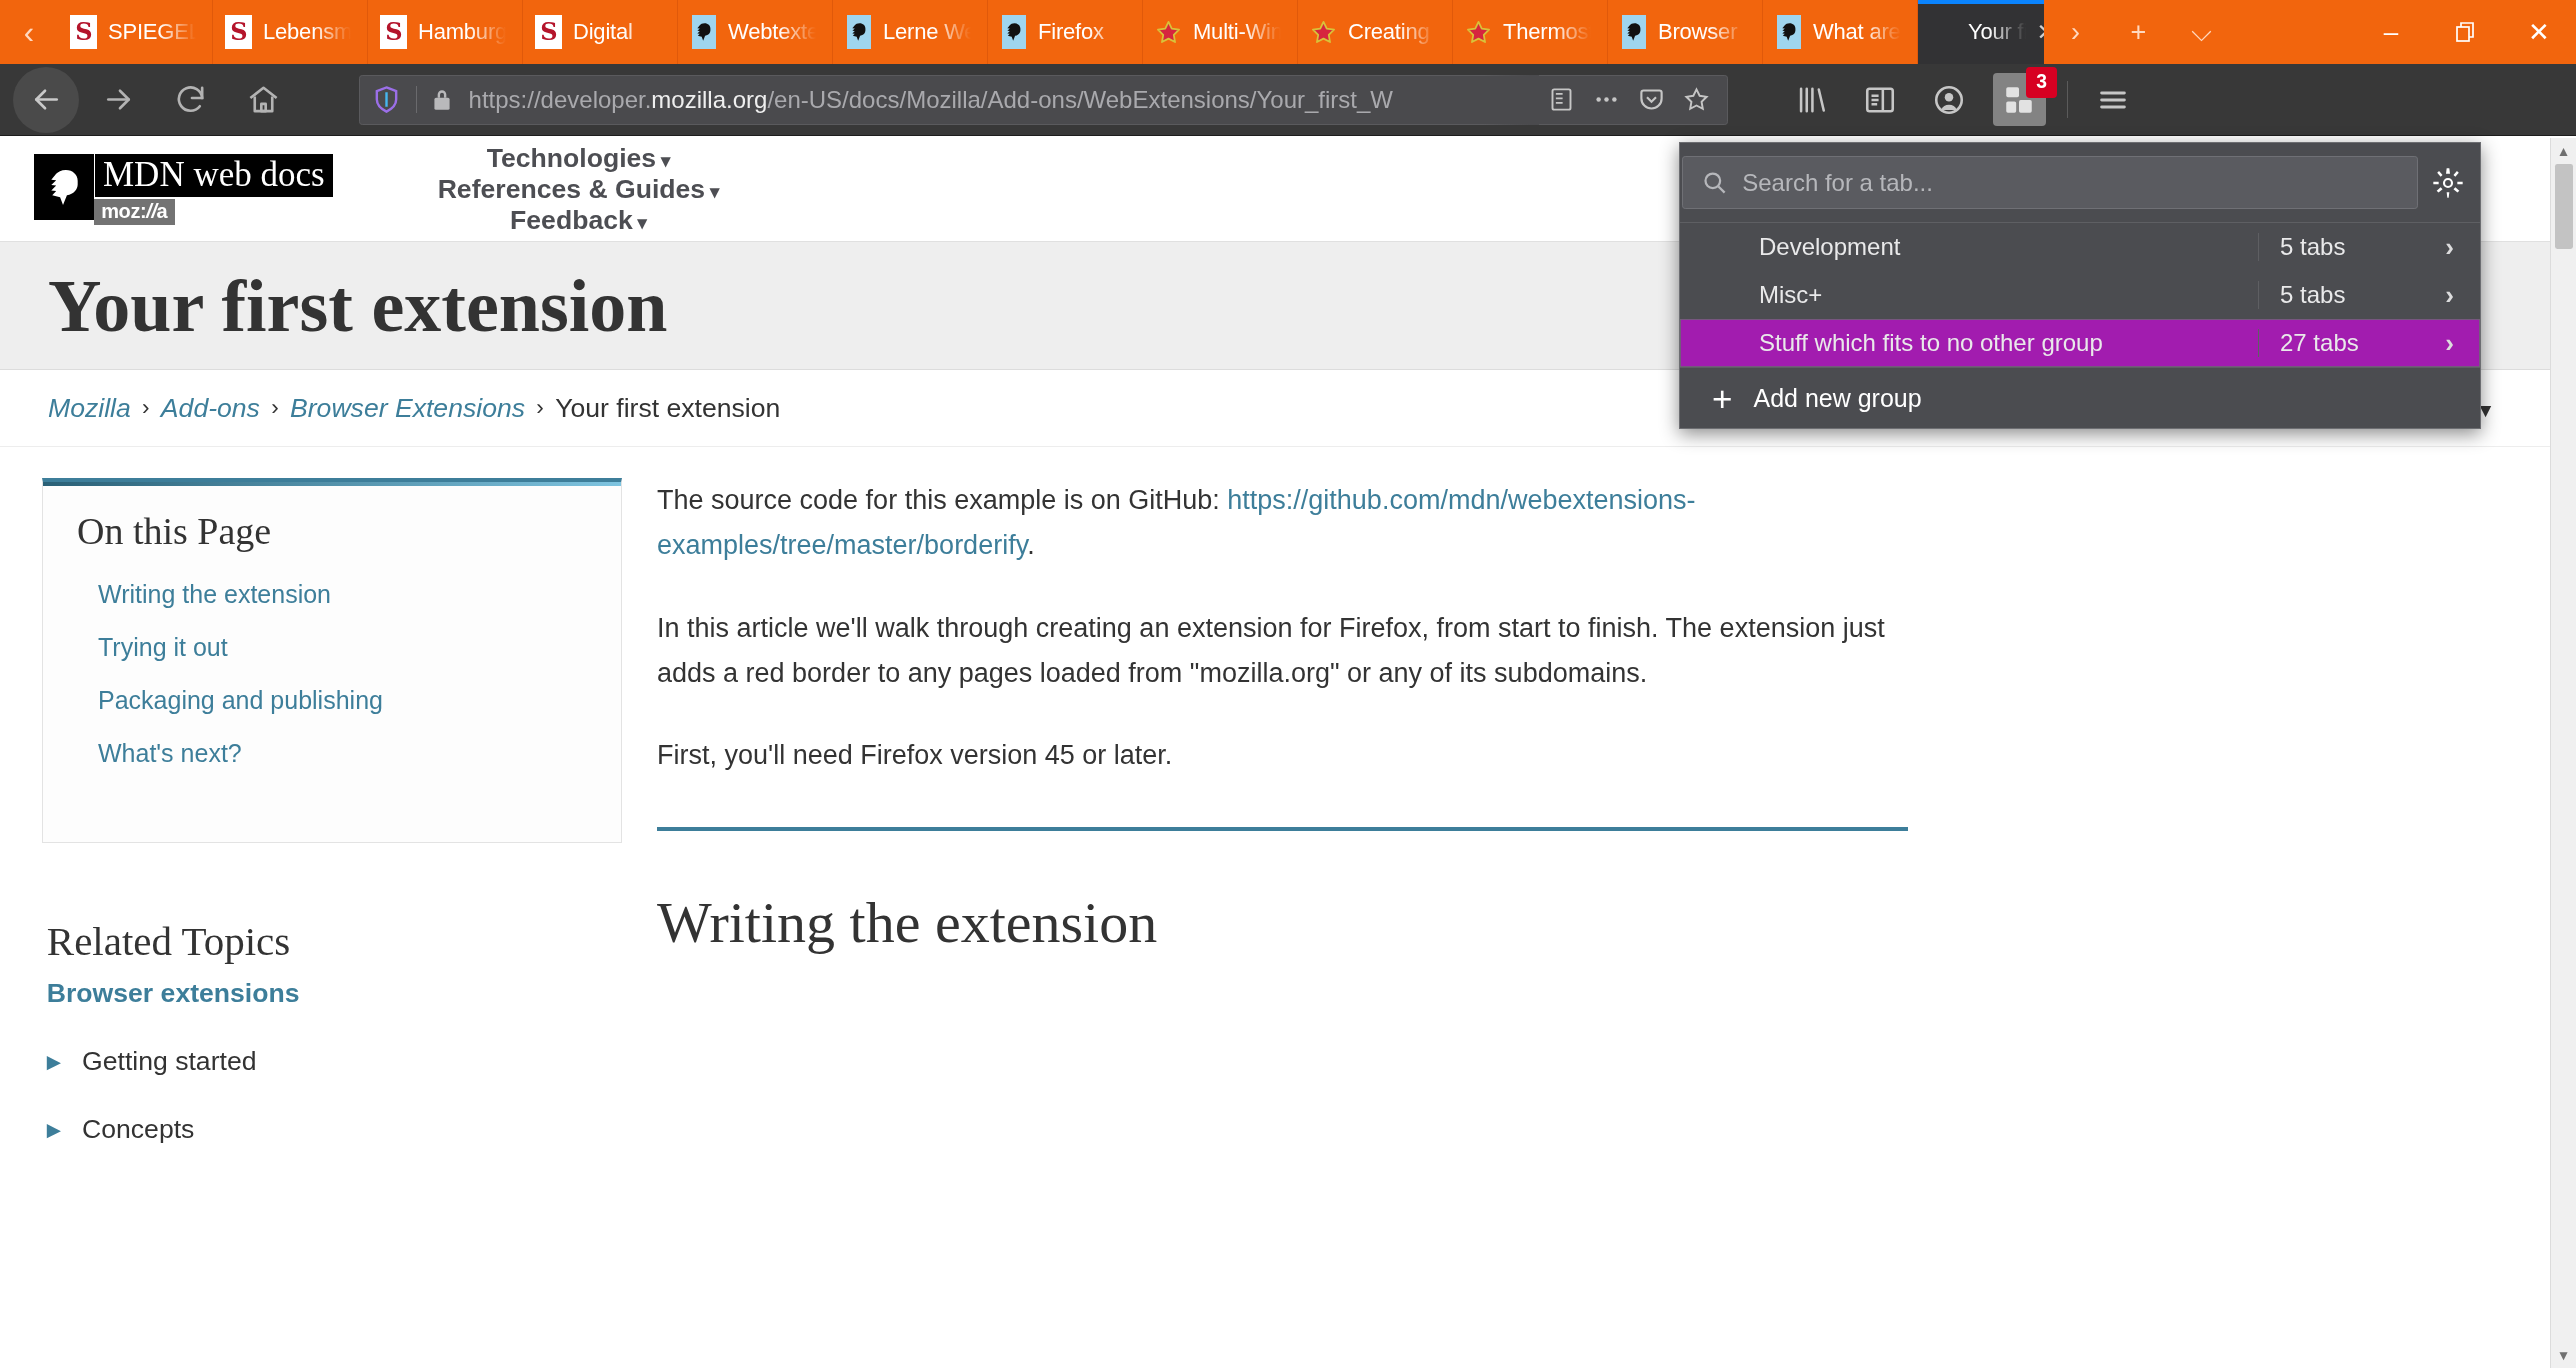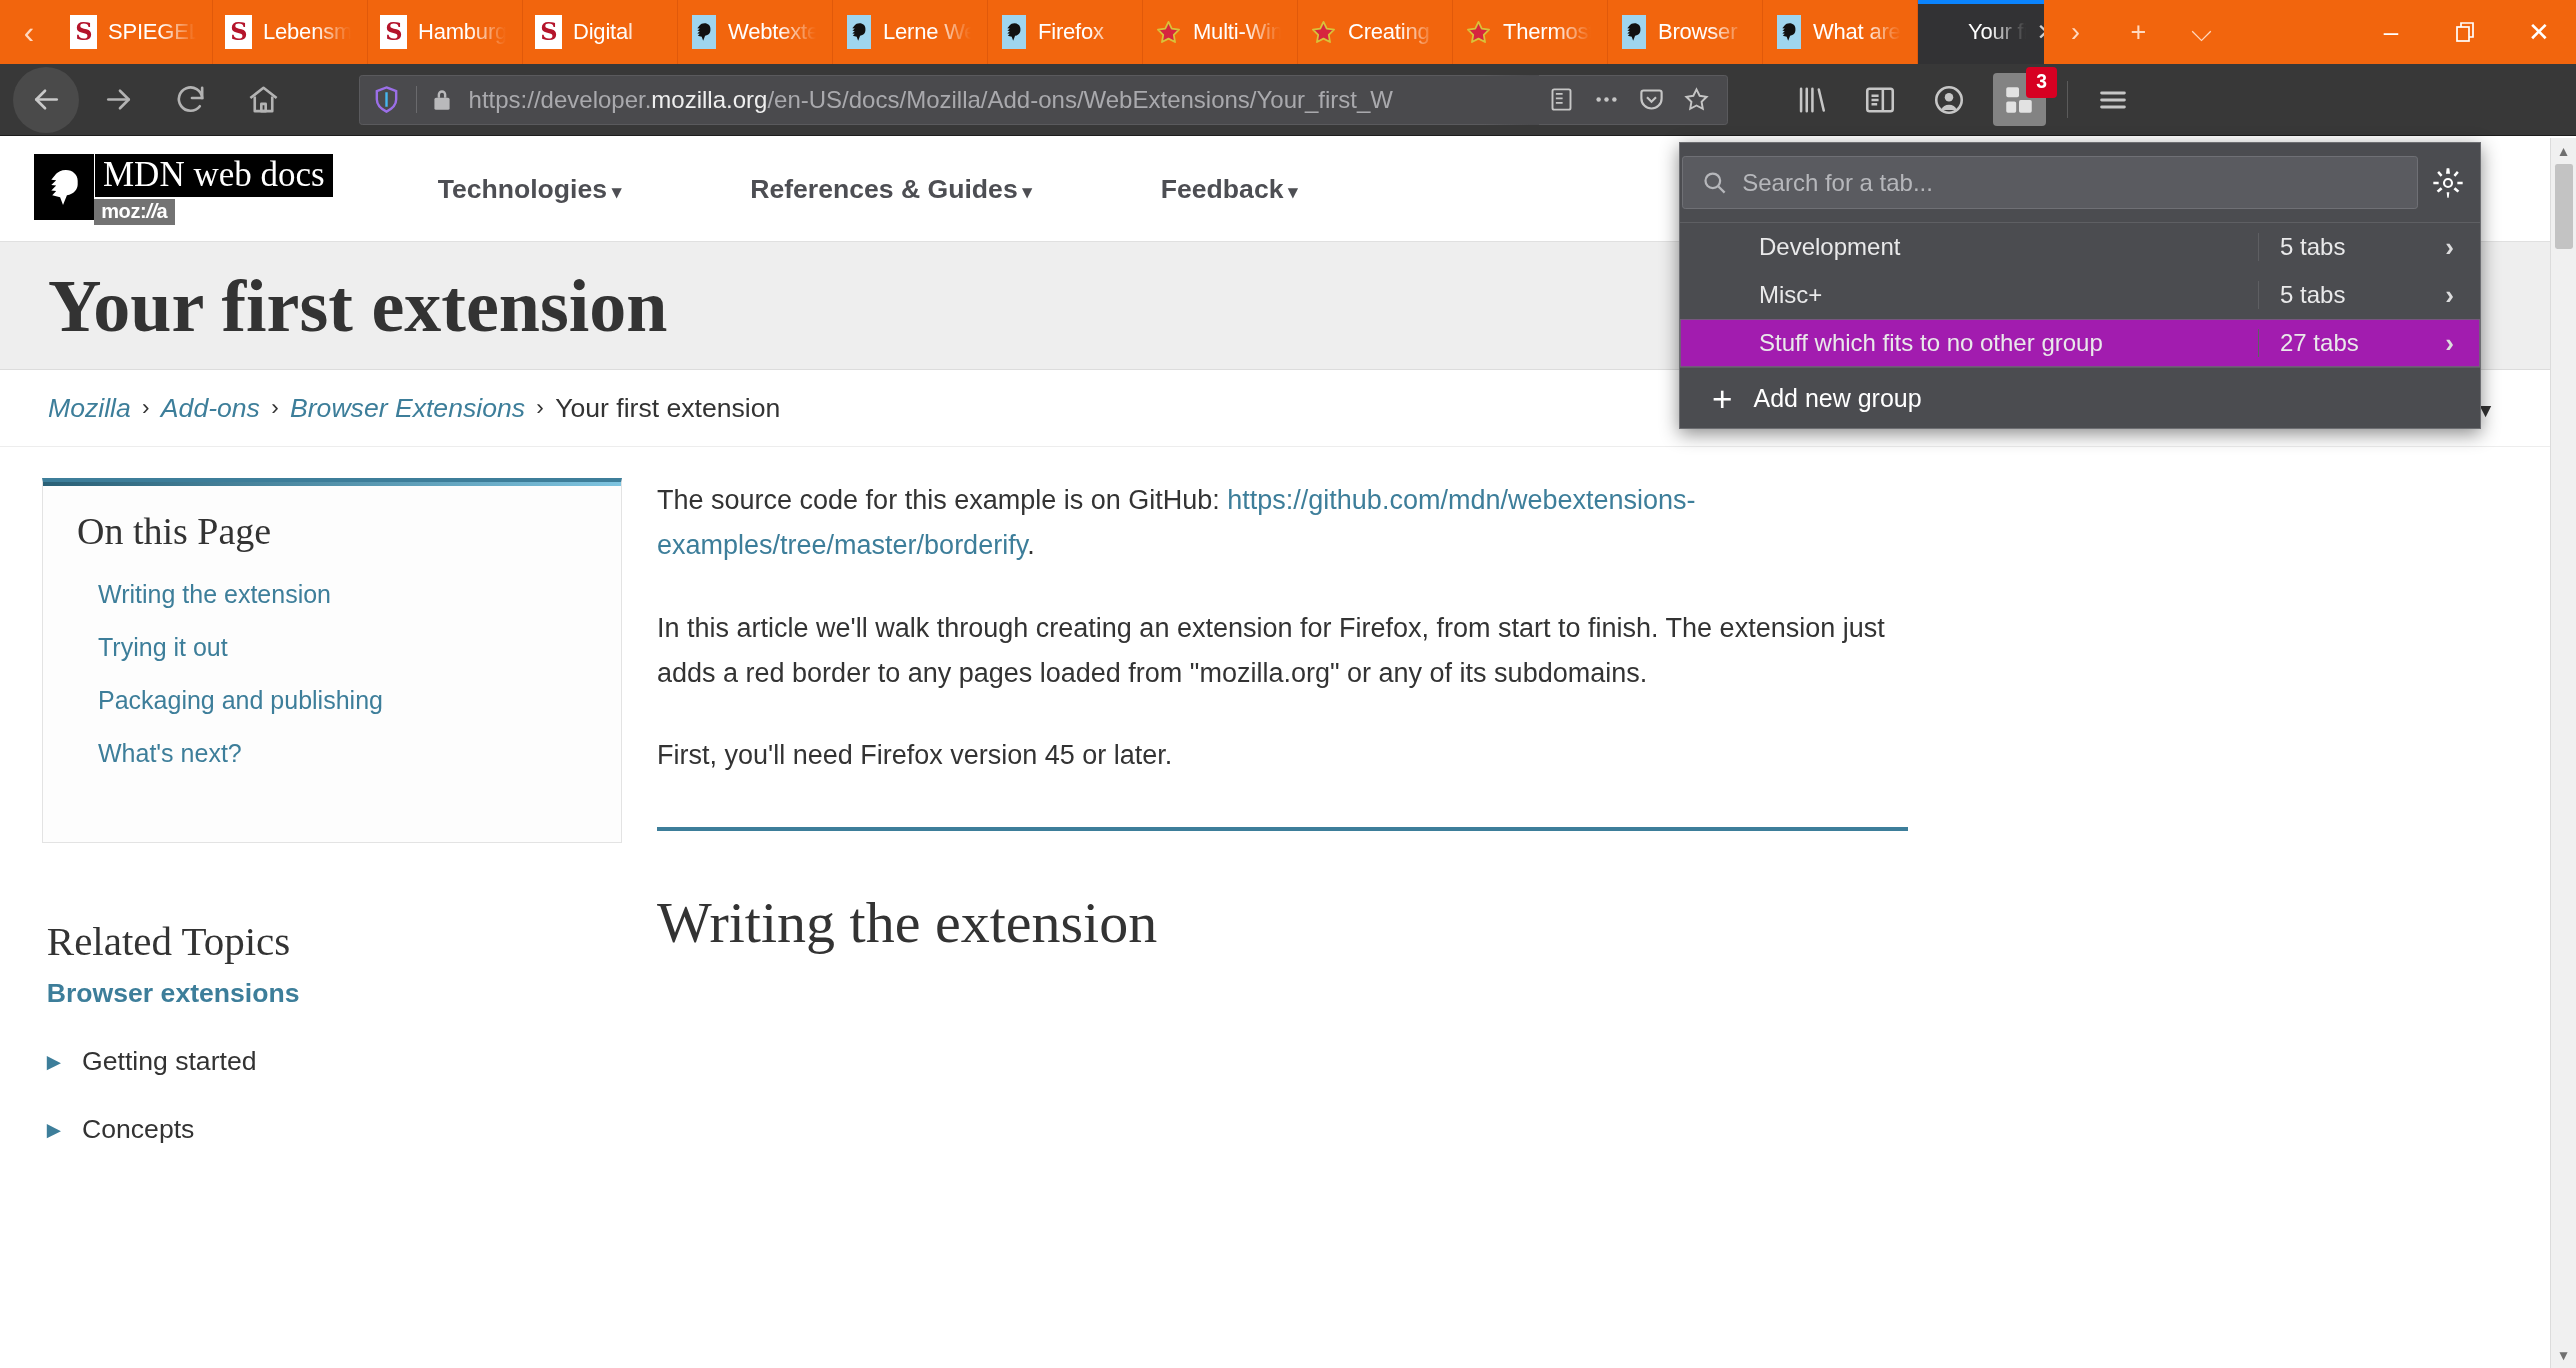--- a/index.html
+++ b/index.html
@@ -160,21 +160,21 @@
     background: #000; color: #fff; font-family: "Liberation Serif", serif;
     font-size: 35px; padding: 3.2px 8px 4.8px 8px; line-height: 1;
     border-left: 1.6px solid #fff;
   }
   .mdn-wordmark .l2 {
     background: #737373; color: #fff; font-family: "Liberation Sans", sans-serif;
     font-weight: bold; font-size: 20px; padding: 2.4px 7.2px 4px 7.2px; line-height: 1;
     align-self: flex-start; margin-top: 1.6px; letter-spacing: -0.4px;
   }
   .mdn-wordmark .l2 i { font-style: italic; }
-  #mdn-nav { display: flex; align-items: center; margin-left: 105px; }
+  #mdn-nav { display: flex; align-items: center; margin-left: 105px; flex-direction: column; }
   .mdn-nav-item {
     font-size: 26.6px; color: #4d4e53; font-weight: bold; margin-right: 129px;
     white-space: nowrap;
   }
   .mdn-nav-item .caret { font-size: 18.5px; margin-left: 4.8px; }
 
   #title-band {
     background: #eeeeee; border-top: 0.8px solid #e0e0e0; border-bottom: 0.8px solid #dcdcdc;
     height: 129px; display: flex; align-items: center; padding-left: 48px;
   }

